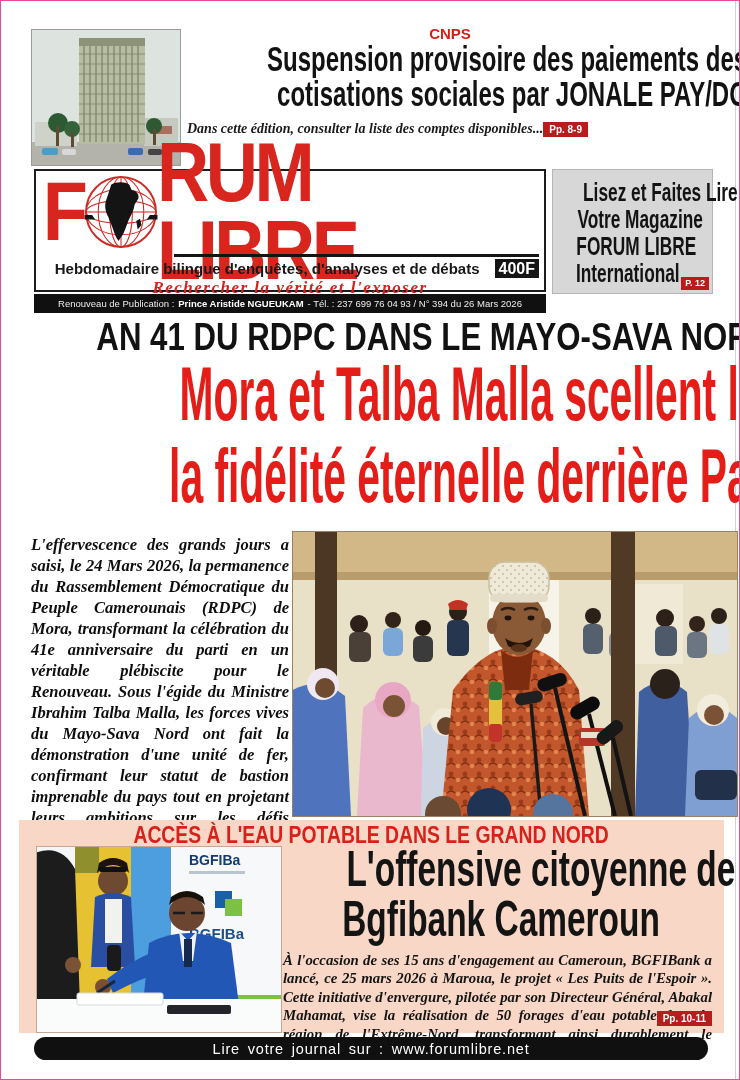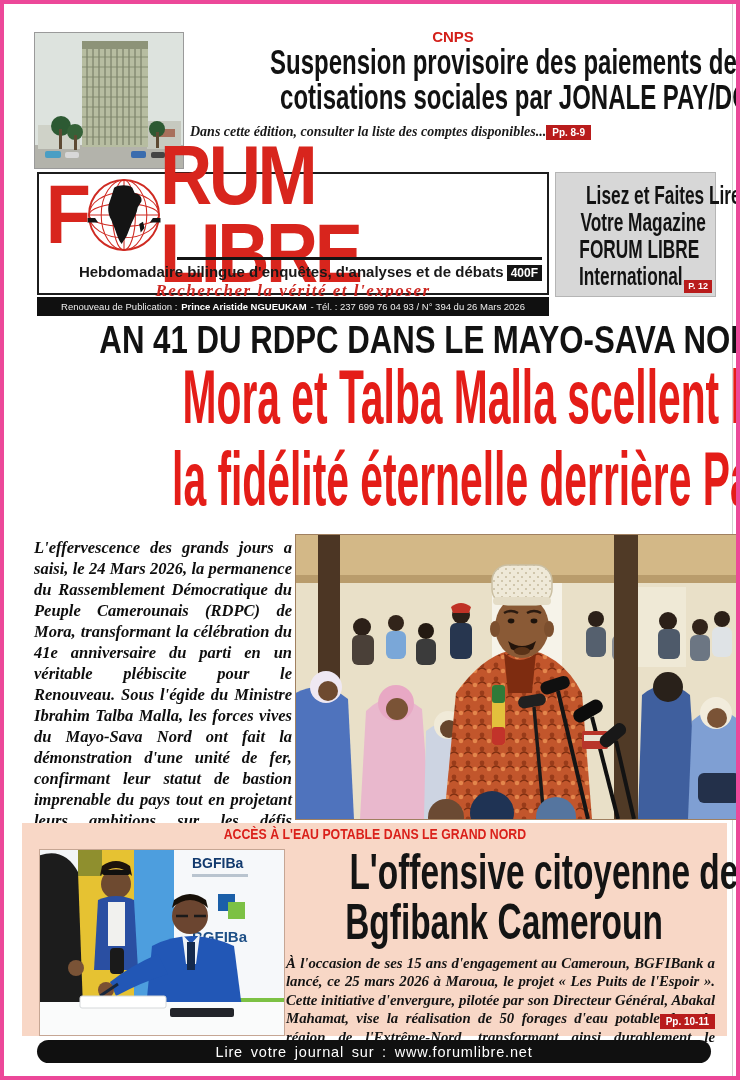--- a/index.html
+++ b/index.html
@@ -1,17 +1,17 @@
 <!DOCTYPE html>
 <html><head>
 <meta charset="utf-8">
 <style>
   html,body{margin:0;padding:0;background:#e9e9e9;}
   .page{position:relative;width:740px;height:1080px;background:#fff;margin:0 auto;
-        font-family:"Liberation Sans",sans-serif;overflow:hidden;border:4px solid #ec4899;box-sizing:border-box;}
+        font-family:"Liberation Sans",sans-serif;overflow:hidden;border:1px solid #ec4899;box-sizing:border-box;}
   .scan-edge{position:absolute;right:3px;top:0;bottom:0;width:1px;background:#d2d2d2;}
   .cond{display:inline-block;white-space:nowrap;transform-origin:center;}
   .badge{display:inline-block;background:#b91c1c;color:#fff;font-weight:bold;font-size:10px;
          padding:1px 6px;line-height:13px;}
 
   
   .top-story{position:absolute;left:30px;top:24px;width:682px;height:142px;}
   .top-photo{position:absolute;left:0;top:4px;width:150px;height:137px;border:1px solid #9a9a9a;box-sizing:border-box;background:#dfe4df;}
   .top-content{position:absolute;left:156px;top:0;width:526px;}
   .top-kicker{text-align:center;color:#d31f19;font-weight:bold;font-size:15px;line-height:17px;}
@@ -21,21 +21,21 @@
   .top-sub{font-family:"Liberation Serif",serif;font-style:italic;font-weight:bold;font-size:14px;color:#1a1a1a;}
 
   
   .masthead{position:absolute;left:33px;top:168px;width:512px;height:123px;border:2px solid #1c1c1c;background:#fff;box-sizing:border-box;}
   .logo-row{position:absolute;left:4px;top:0px;right:4px;height:80px;display:flex;align-items:center;justify-content:space-between;}
   .logo-f,.logo-rest{color:#d8251d;font-weight:bold;font-size:84px;line-height:78px;letter-spacing:-4px;}
   .logo-f{transform:scaleX(0.88);} .logo-rest{transform:scaleX(0.86);transform-origin:left center;}
   .logo-globe{width:76px;height:76px;margin:2px -2px 0 -4px;flex:0 0 auto;}
   .masthead-rule{position:absolute;left:138px;right:5px;top:83px;height:3px;background:#141414;}
   .tagline-row{position:absolute;left:4px;right:5px;top:89px;text-align:right;font-weight:bold;font-size:15px;color:#181818;white-space:nowrap;}
-  .tagline-row .price{background:#141414;color:#fff;font-size:12px;padding:1px 4px;margin-left:3px;}
+  .tagline-row .price{background:#141414;color:#fff;font-size:16px;padding:1px 4px;margin-left:15px;}
   .motto{position:absolute;left:0;right:0;top:107px;text-align:center;color:#cc2620;
          font-family:"Liberation Serif",serif;font-style:italic;font-weight:bold;font-size:17px;letter-spacing:1.5px;}
   .pub-bar{position:absolute;left:33px;top:293px;width:512px;height:19px;background:#101010;color:#ececec;
            font-size:9.5px;display:flex;align-items:center;justify-content:center;gap:4px;white-space:nowrap;}
   .pub-bar b{color:#fff;}
 
   
   .promo{position:absolute;left:551px;top:168px;width:161px;height:125px;background:#d7d7d7;border:1px solid #b5b5b5;box-sizing:border-box;text-align:center;padding-top:8px;}
   .promo-line{font-weight:bold;color:#131313;font-size:24px;line-height:27px;}
   .promo-line .cond{transform:scale(0.72,1.1);}
@@ -47,21 +47,21 @@
   .main-hl{position:absolute;left:0;right:0;top:352px;text-align:center;color:#e41d18;font-weight:bold;font-size:60px;}
   .main-hl .line{line-height:82px;height:82px;}
   .main-hl .cond{transform:scale(0.68,1.28);}
   .story-body{position:absolute;left:30px;top:533px;width:258px;font-family:"Liberation Serif",serif;
               font-style:italic;font-weight:bold;font-size:16.5px;line-height:21px;text-align:justify;color:#0e0e0e;}
   .story-ref{text-align:right;font-family:"Liberation Sans",sans-serif;font-style:normal;font-weight:bold;font-size:15px;margin-top:1px;}
   .main-photo{position:absolute;left:291px;top:530px;width:446px;height:286px;border:1px solid #a08060;box-sizing:border-box;background:#e4d9bd;}
 
   
   .water{position:absolute;left:18px;top:819px;width:705px;height:213px;background:#f8d7c6;}
-  .water-kicker{position:absolute;left:0;right:0;top:3px;text-align:center;color:#da201a;font-weight:bold;font-size:14px;}
+  .water-kicker{position:absolute;left:0;right:0;top:3px;text-align:center;color:#da201a;font-weight:bold;font-size:22px;}
   .water-kicker .cond{transform:scale(0.88,1.05);}
   .water-photo{position:absolute;left:17px;top:26px;width:246px;height:187px;background:#bef264;border:1px solid #c6a694;box-sizing:border-box;}
   .water-hl{position:absolute;left:266px;right:6px;top:24px;text-align:center;color:#141414;font-weight:bold;font-size:44px;}
   .water-hl .line{line-height:50px;height:50px;}
   .water-hl .cond{transform:scale(0.76,1.15);}
   .water-body{position:absolute;left:264px;right:12px;top:131px;font-family:"Liberation Serif",serif;font-style:italic;font-weight:bold;
               font-size:14.8px;line-height:18.4px;text-align:justify;color:#141414;}
   .water-ref{position:absolute;right:12px;bottom:7px;}
 
   

